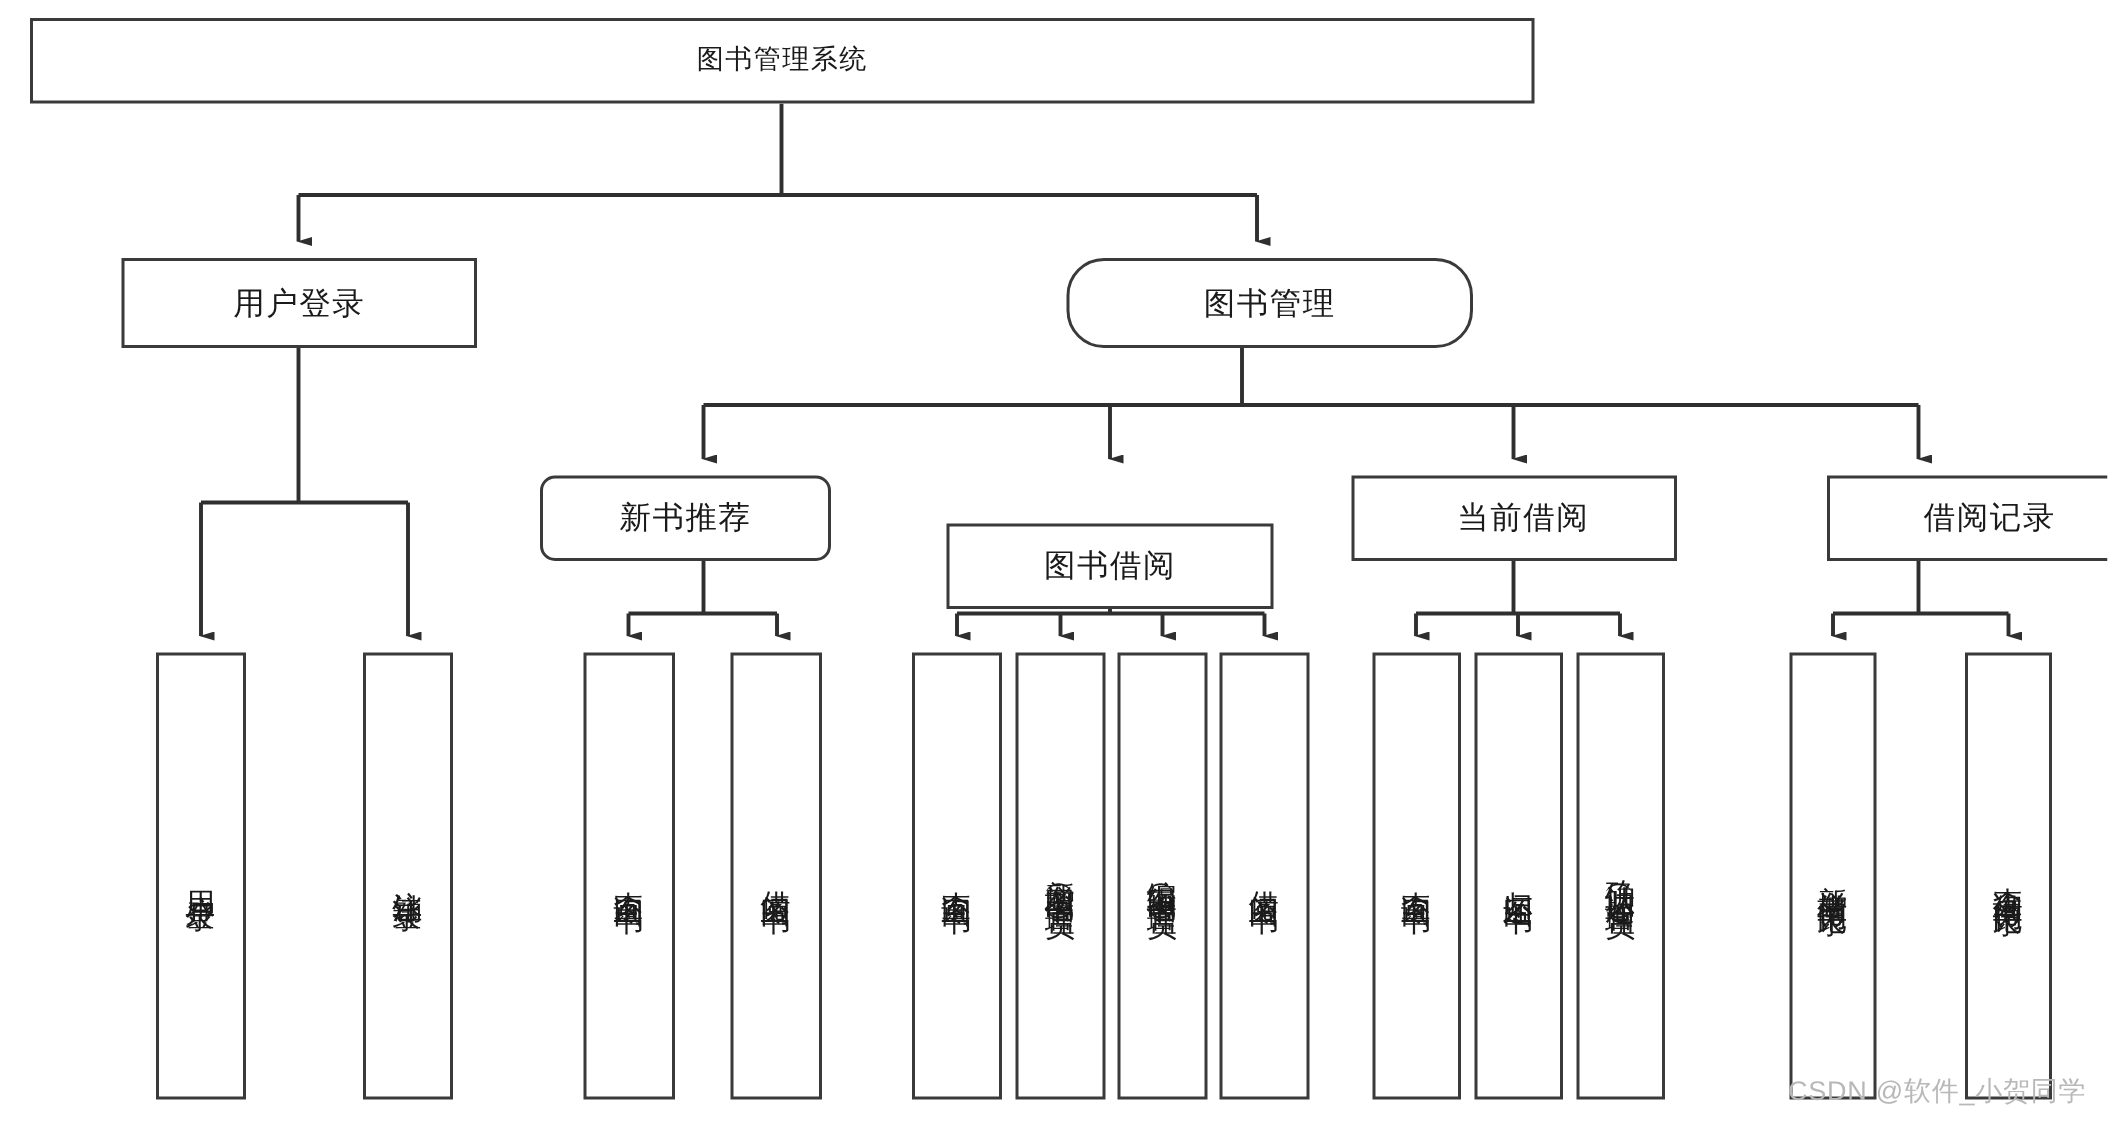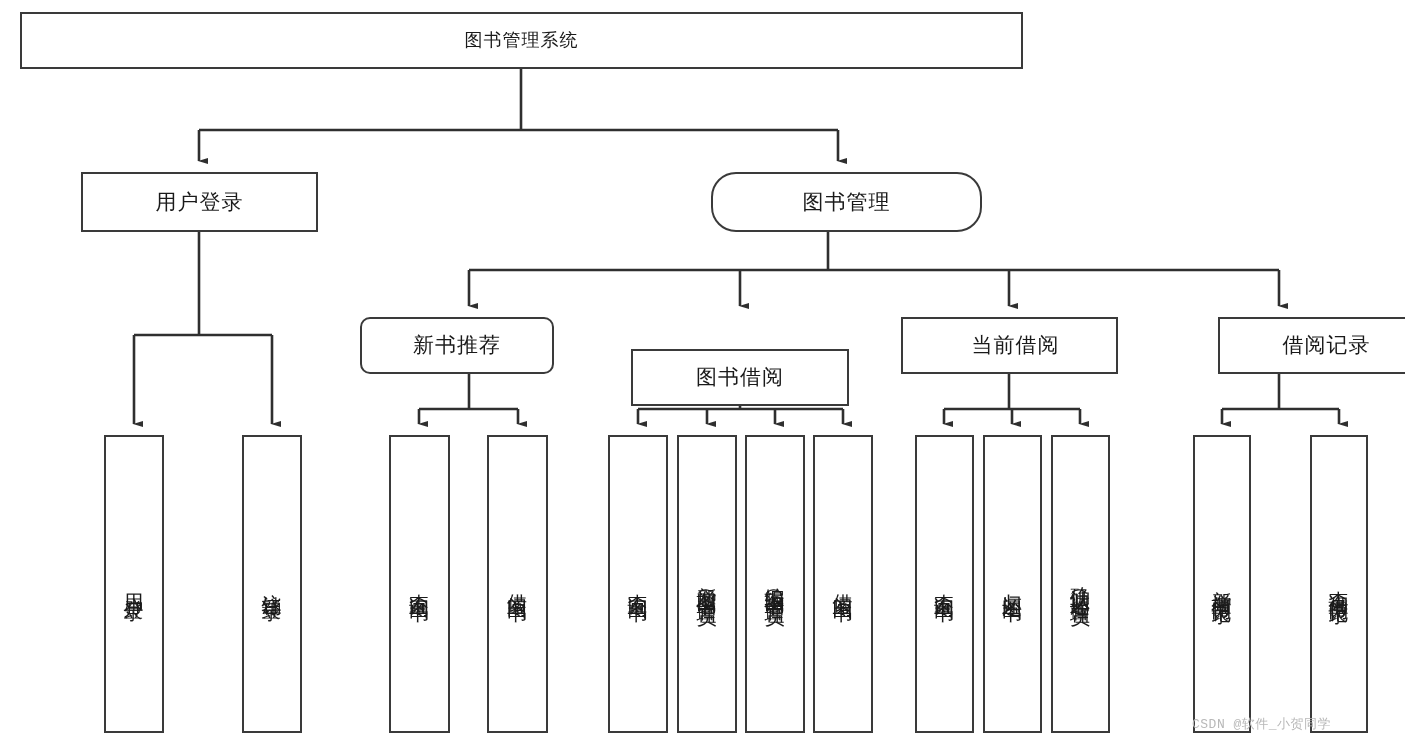--- a/index.html
+++ b/index.html
@@ -55,24 +55,24 @@
     white-space: nowrap;
     line-height: 1;
     display: block;
   }
   .node.root {
     font-size: 18px;
   }
   .watermark {
     position: absolute;
     color: #b8b8b8;
-    font-size: 13px;
+    font-size: 18px;
     white-space: nowrap;
     letter-spacing: 0.5px;
-    font-family: Liberation Mono, monospace;
+    font-family: Liberation Sans, sans-serif;
   }
 </style>
 </head>
 <body>
 
 <div id="canvas">
 
   <svg class="wires" viewBox="0 0 1405 747" xmlns="http://www.w3.org/2000/svg">
     <defs>
       <marker id="ah" markerWidth="10" markerHeight="11" refX="3" refY="9" orient="auto" markerUnits="userSpaceOnUse">

